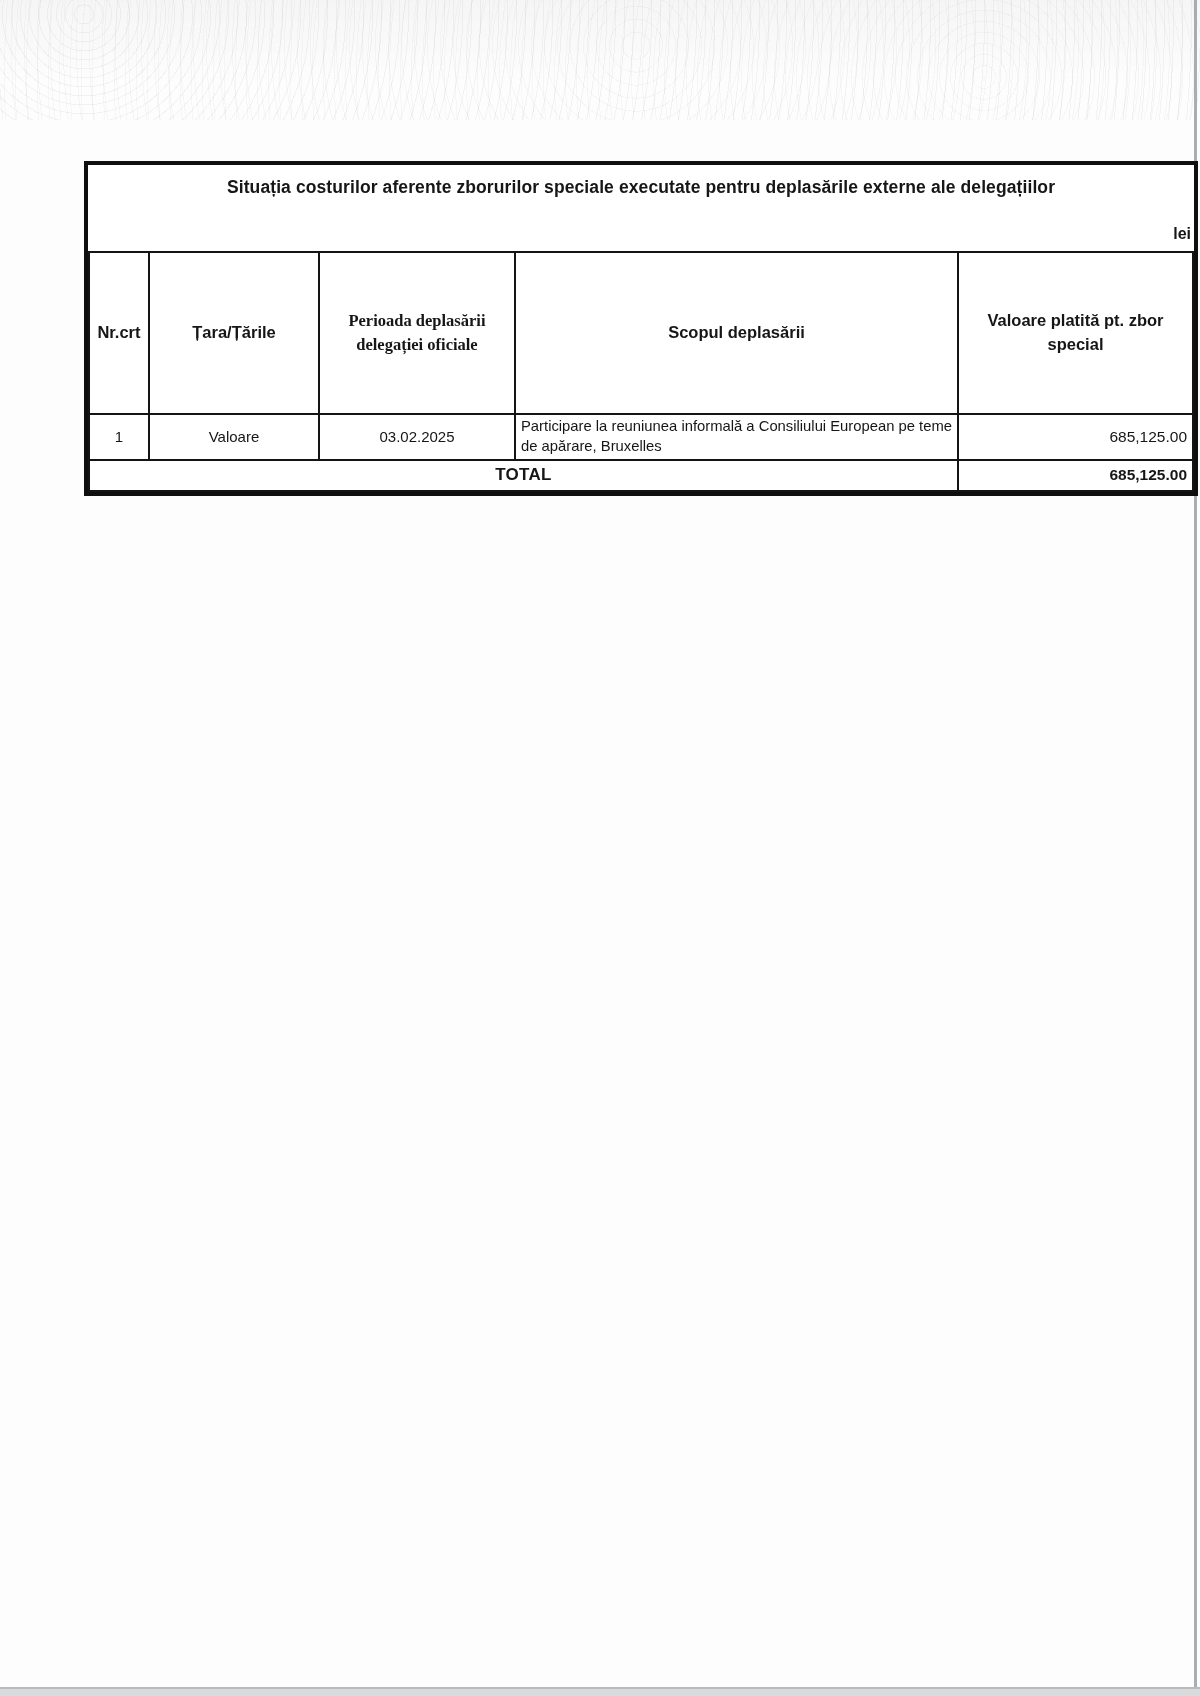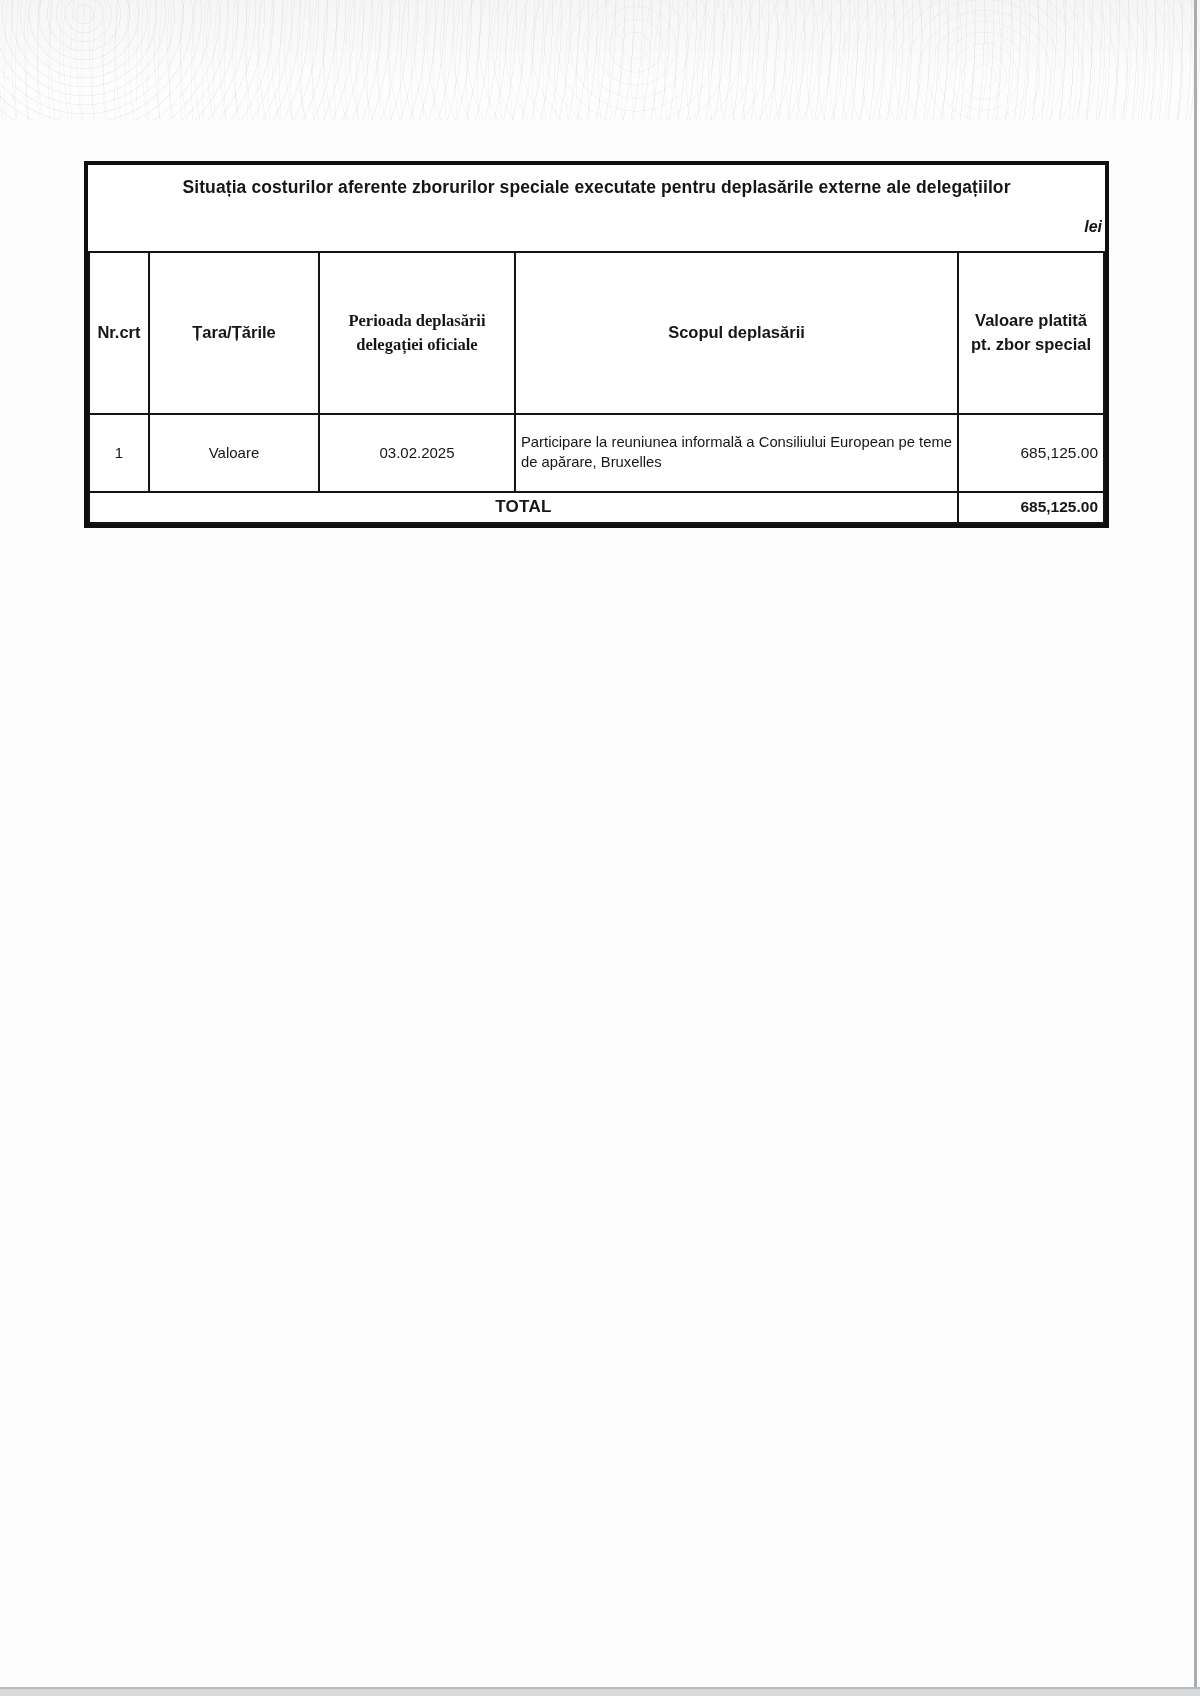--- a/index.html
+++ b/index.html
@@ -37,44 +37,43 @@
     left: 0; bottom: 0;
     width: 100%; height: 9px;
     background: #d9dadb;
     border-top: 2px solid #b9babb;
   }
   
   .doc-box {
     position: absolute;
     left: 84px;
     top: 161px;
-    width: 1025px;
+    width: 1114px;
     border: 4px solid #0f0f0f;
     background: #fff;
   }
   .title-block {
     position: relative;
     height: 86px;
   }
   .title {
     padding-top: 8px;
     text-align: center;
     font-weight: bold;
     font-size: 17.5px;
     line-height: 28px;
     letter-spacing: 0.1px;
   }
   .title span { display: block; }
   .currency-label {
     position: absolute;
     right: 3px;
-    bottom: 15px;
+    bottom: 8px;
     font-weight: bold;
     font-size: 16px;
-    font-style: italic;
   }
   table.cost-table {
     border-collapse: collapse;
     width: 100%;
     table-layout: fixed;
   }
   .cost-table th, .cost-table td {
     border: 2px solid #141414;
     vertical-align: middle;
   }
@@ -91,21 +90,21 @@
   .col-period { width: 196px; font-family: Liberation Serif, serif; }
   .col-purpose { width: 443px; }
   .col-value { width: auto; }
   .cost-table td {
     font-size: 15px;
     text-align: center;
     height: 44px;
   }
   td.cell-purpose {
     text-align: left;
-    padding: 18px 5px;
+    padding: 2px 5px;
     line-height: 1.35;
     font-size: 14.8px;
   }
   td.cell-value {
     text-align: right;
     padding-right: 5px;
     font-size: 15.5px;
   }
   tr.total-row td {
     height: 31px;

